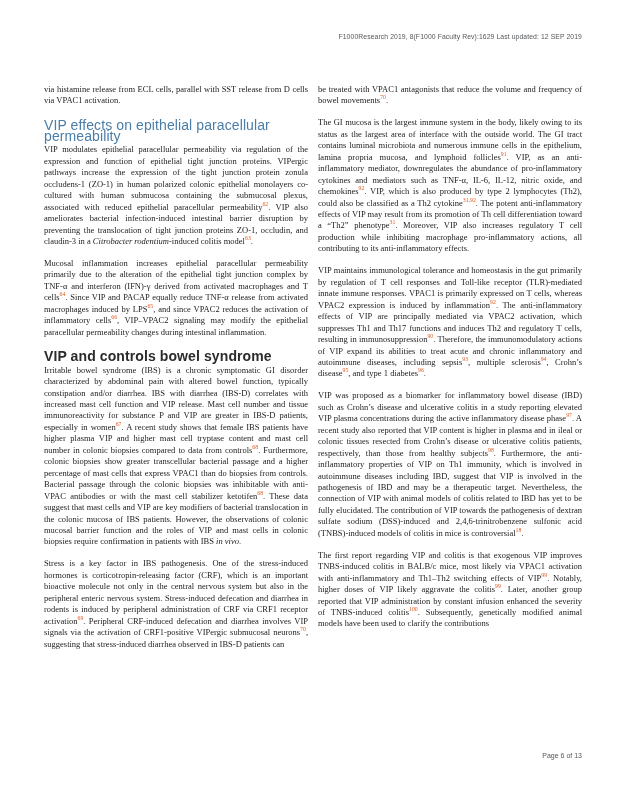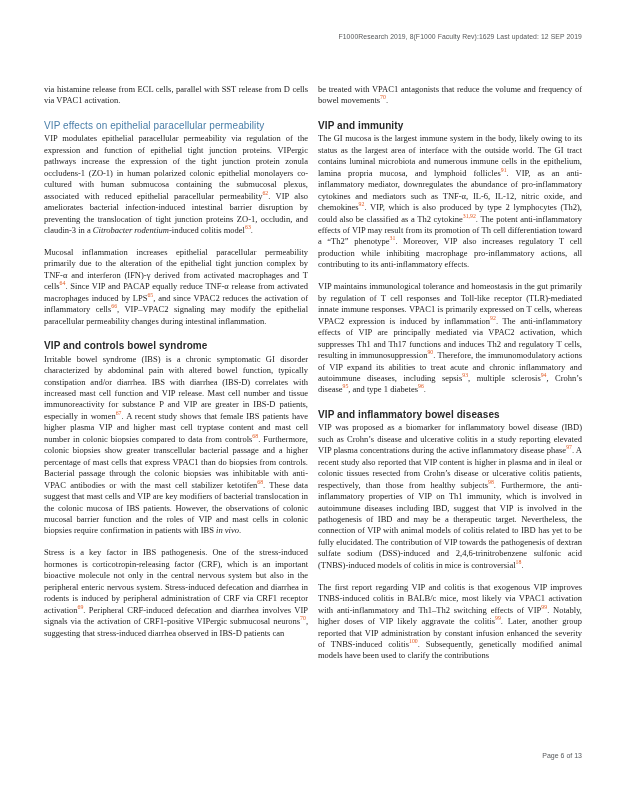--- a/index.html
+++ b/index.html
@@ -43,21 +43,21 @@
   }
   .col p {
     margin: 0 0 10.5px 0;
     font-size: 8.5px;
     line-height: 11.45px;
     text-align: justify;
     color: #1c1c1c;
   }
   .col h2.sec {
     font-family: "Liberation Sans", sans-serif;
-    font-size: 10px;
+    font-size: 14px;
     line-height: 11px;
     font-weight: 700;
     color: #2b2b2b;
     margin: 13px 0 2.5px 0;
     letter-spacing: 0.1px;
   }
   .col h2.sec.blue {
     color: var(--heading-blue, #4a7ea8);
     font-weight: 400;
   }
@@ -90,23 +90,21 @@
         <p><span>via histamine release from ECL cells, parallel with SST release from D cells via VPAC1 activation.</span></p>
         <h2 class="sec blue">VIP effects on epithelial paracellular permeability</h2>
         <p><span>VIP modulates epithelial paracellular permeability via regulation of the expression and function of epithelial tight junction proteins. VIPergic pathways increase the expression of the tight junction protein zonula occludens-1 (ZO-1) in human polarized colonic epithelial monolayers co-cultured with human submucosa containing the submucosal plexus, associated with reduced epithelial paracellular permeability</span><sup class="ref">62</sup><span>. VIP also ameliorates bacterial infection-induced intestinal barrier disruption by preventing the translocation of tight junction proteins ZO-1, occludin, and claudin-3 in a </span><i>Citrobacter rodentium</i><span>-induced colitis model</span><sup class="ref">63</sup><span>.</span></p>
         <p><span>Mucosal inflammation increases epithelial paracellular permeability primarily due to the alteration of the epithelial tight junction complex by TNF-α and interferon (IFN)-γ derived from activated macrophages and T cells</span><sup class="ref">64</sup><span>. Since VIP and PACAP equally reduce TNF-α release from activated macrophages induced by LPS</span><sup class="ref">65</sup><span>, and since VPAC2 reduces the activation of inflammatory cells</span><sup class="ref">66</sup><span>, VIP–VPAC2 signaling may modify the epithelial paracellular permeability changes during intestinal inflammation.</span></p>
         <h2 class="sec">VIP and controls bowel syndrome</h2>
         <p><span>Irritable bowel syndrome (IBS) is a chronic symptomatic GI disorder characterized by abdominal pain with altered bowel function, typically constipation and/or diarrhea. IBS with diarrhea (IBS-D) correlates with increased mast cell function and VIP release. Mast cell number and tissue immunoreactivity for substance P and VIP are greater in IBS-D patients, especially in women</span><sup class="ref">67</sup><span>. A recent study shows that female IBS patients have higher plasma VIP and higher mast cell tryptase content and mast cell number in colonic biopsies compared to data from controls</span><sup class="ref">68</sup><span>. Furthermore, colonic biopsies show greater transcellular bacterial passage and a higher percentage of mast cells that express VPAC1 than do biopsies from controls. Bacterial passage through the colonic biopsies was inhibitable with anti-VPAC antibodies or with the mast cell stabilizer ketotifen</span><sup class="ref">68</sup><span>. These data suggest that mast cells and VIP are key modifiers of bacterial translocation in the colonic mucosa of IBS patients. However, the observations of colonic mucosal barrier function and the roles of VIP and mast cells in colonic biopsies require confirmation in patients with IBS </span><i>in vivo</i><span>.</span></p>
         <p><span>Stress is a key factor in IBS pathogenesis. One of the stress-induced hormones is corticotropin-releasing factor (CRF), which is an important bioactive molecule not only in the central nervous system but also in the peripheral enteric nervous system. Stress-induced defecation and diarrhea in rodents is induced by peripheral administration of CRF via CRF1 receptor activation</span><sup class="ref">69</sup><span>. Peripheral CRF-induced defecation and diarrhea involves VIP signals via the activation of CRF1-positive VIPergic submucosal neurons</span><sup class="ref">70</sup><span>, suggesting that stress-induced diarrhea observed in IBS-D patients can</span></p>
       </div>
     <div class="col">
         <p><span>be treated with VPAC1 antagonists that reduce the volume and frequency of bowel movements</span><sup class="ref">70</sup><span>.</span></p>
-        <h2 class="sec">VIP and immunity</h2>
         <p><span>The GI mucosa is the largest immune system in the body, likely owing to its status as the largest area of interface with the outside world. The GI tract contains luminal microbiota and numerous immune cells in the epithelium, lamina propria mucosa, and lymphoid follicles</span><sup class="ref">91</sup><span>. VIP, as an anti-inflammatory mediator, downregulates the abundance of pro-inflammatory cytokines and mediators such as TNF-α, IL-6, IL-12, nitric oxide, and chemokines</span><sup class="ref">92</sup><span>. VIP, which is also produced by type 2 lymphocytes (Th2), could also be classified as a Th2 cytokine</span><sup class="ref">31,92</sup><span>. The potent anti-inflammatory effects of VIP may result from its promotion of Th cell differentiation toward a “Th2” phenotype</span><sup class="ref">31</sup><span>. Moreover, VIP also increases regulatory T cell production while inhibiting macrophage pro-inflammatory actions, all contributing to its anti-inflammatory effects.</span></p>
         <p><span>VIP maintains immunological tolerance and homeostasis in the gut primarily by regulation of T cell responses and Toll-like receptor (TLR)-mediated innate immune responses. VPAC1 is primarily expressed on T cells, whereas VPAC2 expression is induced by inflammation</span><sup class="ref">92</sup><span>. The anti-inflammatory effects of VIP are principally mediated via VPAC2 activation, which suppresses Th1 and Th17 functions and induces Th2 and regulatory T cells, resulting in immunosuppression</span><sup class="ref">90</sup><span>. Therefore, the immunomodulatory actions of VIP expand its abilities to treat acute and chronic inflammatory and autoimmune diseases, including sepsis</span><sup class="ref">93</sup><span>, multiple sclerosis</span><sup class="ref">94</sup><span>, Crohn’s disease</span><sup class="ref">95</sup><span>, and type 1 diabetes</span><sup class="ref">96</sup><span>.</span></p>
-        <h2 class="sec">VIP and inflammatory bowel diseases</h2>
         <p><span>VIP was proposed as a biomarker for inflammatory bowel disease (IBD) such as Crohn’s disease and ulcerative colitis in a study reporting elevated VIP plasma concentrations during the active inflammatory disease phase</span><sup class="ref">97</sup><span>. A recent study also reported that VIP content is higher in plasma and in ileal or colonic tissues resected from Crohn’s disease or ulcerative colitis patients, respectively, than those from healthy subjects</span><sup class="ref">98</sup><span>. Furthermore, the anti-inflammatory properties of VIP on Th1 immunity, which is involved in autoimmune diseases including IBD, suggest that VIP is involved in the pathogenesis of IBD and may be a therapeutic target. Nevertheless, the connection of VIP with animal models of colitis related to IBD has yet to be fully elucidated. The contribution of VIP towards the pathogenesis of dextran sulfate sodium (DSS)-induced and 2,4,6-trinitrobenzene sulfonic acid (TNBS)-induced models of colitis in mice is controversial</span><sup class="ref">18</sup><span>.</span></p>
         <p><span>The first report regarding VIP and colitis is that exogenous VIP improves TNBS-induced colitis in BALB/c mice, most likely via VPAC1 activation with anti-inflammatory and Th1–Th2 switching effects of VIP</span><sup class="ref">99</sup><span>. Notably, higher doses of VIP likely aggravate the colitis</span><sup class="ref">99</sup><span>. Later, another group reported that VIP administration by constant infusion enhanced the severity of TNBS-induced colitis</span><sup class="ref">100</sup><span>. Subsequently, genetically modified animal models have been used to clarify the contributions</span></p>
       </div>
   </div>
 
   <div class="page-footer">Page 6 of 13</div>
 </div>
 
 </body></html>

